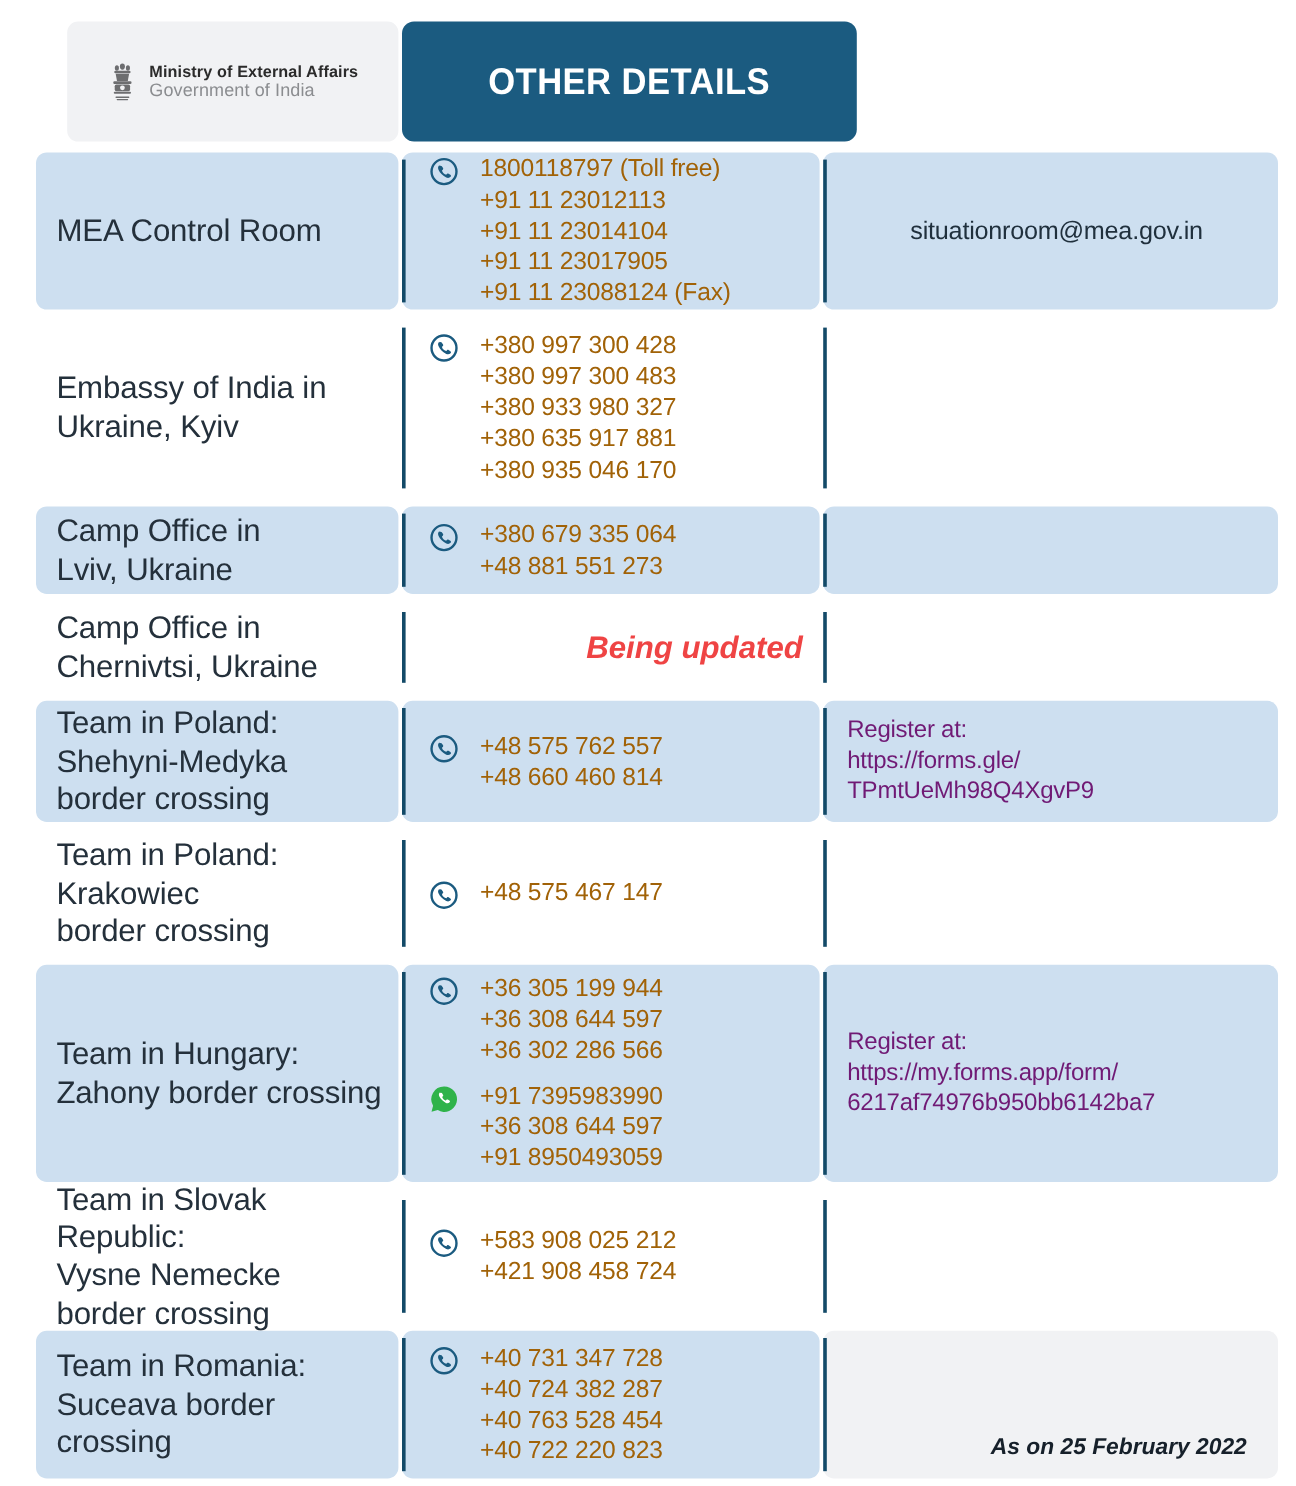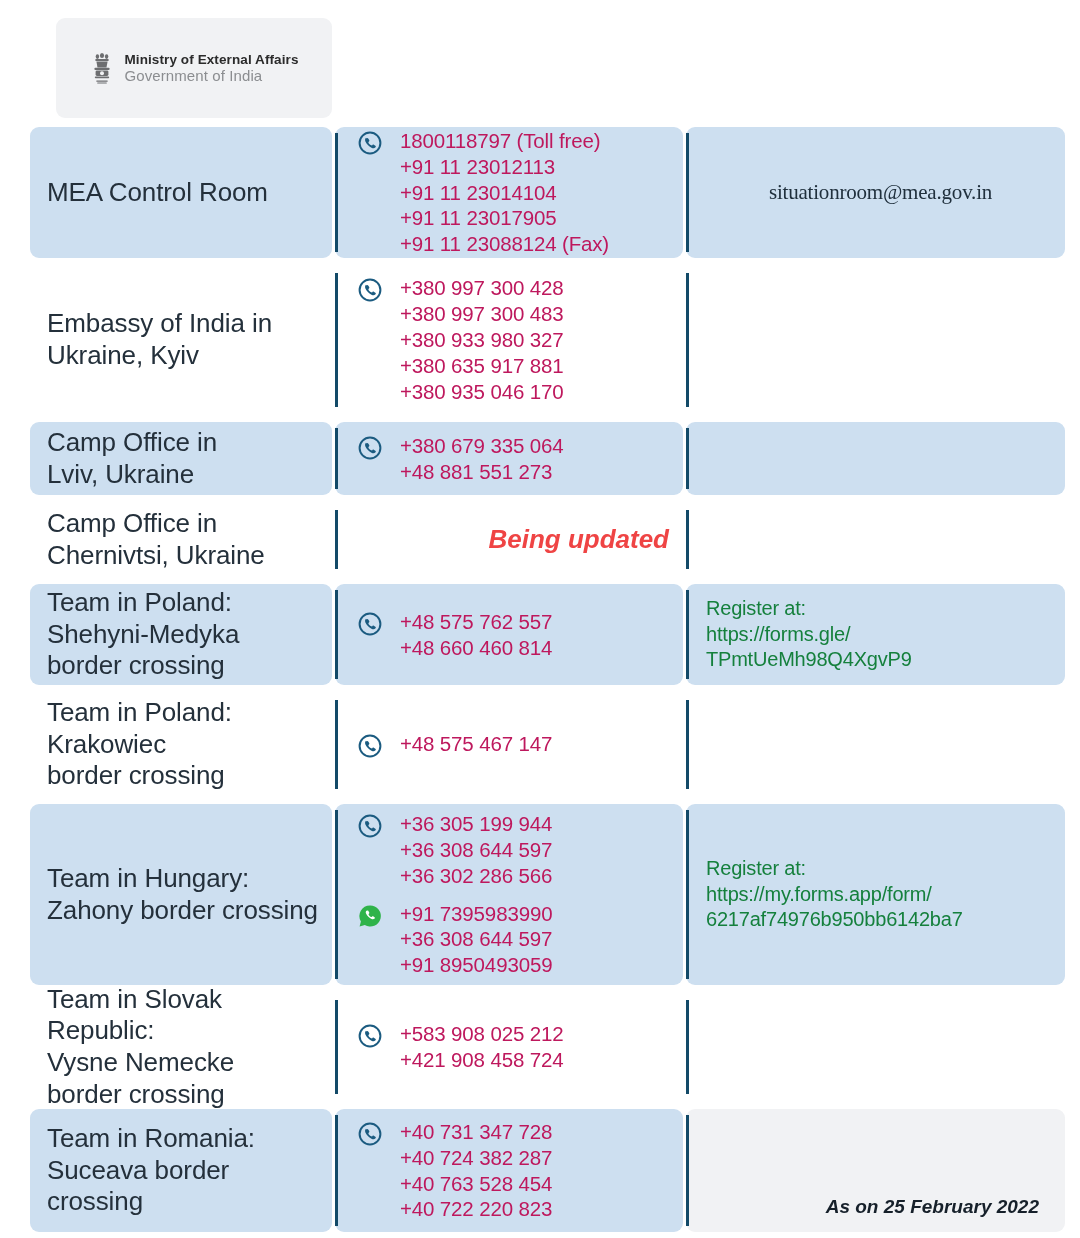--- a/index.html
+++ b/index.html
@@ -106,37 +106,37 @@
     width: 100%;
   }
   .phone-group {
     display: flex;
     align-items: flex-start;
     gap: 17px;
   }
   .ico { flex: 0 0 26px; width: 26px; height: 26px; margin-top: 2px; }
   .nums {
     font-size: 20.5px;
-    color: #be185d;
+    color: #a16207;
     line-height: 1.26;
     letter-spacing: -.15px;
   }
   .being-updated {
     width: 100%;
     text-align: right;
     font-size: 26px;
     font-style: italic;
     font-weight: bold;
     color: #ef4444;
     padding-right: 14px;
   }
   .other-text {
     padding: 0 10px 0 20px;
     font-size: 20px;
-    color: #15803d;
+    color: #701a75;
     line-height: 1.28;
     letter-spacing: -.2px;
   }
   .other-center {
     padding: 0 10px 0 20px;
     font-size: 21px;
     color: #20303d;
     width: 100%;
     text-align: center;
     letter-spacing: -.2px;
@@ -174,20 +174,25 @@
             <rect x="7.2" y="30.4" width="11.6" height="1.3" rx=".6"></rect>
             <rect x="8.2" y="32.5" width="9.6" height="1" rx=".5"></rect>
           </g>
         </svg>
         <div class="brand-text">
           <div class="brand-l1">Ministry of External Affairs</div>
           <div class="brand-l2">Government of India</div>
         </div>
       </div>
     </div>
+    <div class="c-other">
+      <div class="hdr-blue">
+        <span>OTHER DETAILS</span>
+      </div>
+    </div>
   </div>
 
   <div id="body-rows">
       <div class="row" style="height: 131px; margin-bottom: 9px;">
         <div class="c-name cell tinted">
           <div class="name-text" style="white-space: pre-line;">MEA Control Room</div>
         </div>
         <div class="c-phone cell divider tinted">
           <div class="phone-inner">
             <div class="phone-group">
@@ -197,21 +202,21 @@
               </svg>
               <div class="nums" style="white-space: pre-line;">1800118797 (Toll free)
 +91 11 23012113
 +91 11 23014104
 +91 11 23017905
 +91 11 23088124 (Fax)</div>
             </div>
           </div>
         </div>
         <div class="c-other cell divider tinted">
-          <div class="other-center" style="white-space: pre-line; font-family: Liberation Serif, serif;">situationroom@mea.gov.in</div>
+          <div class="other-center" style="white-space: pre-line;">situationroom@mea.gov.in</div>
         </div>
       </div>
       <div class="row" style="height: 146px; margin-bottom: 9px;">
         <div class="c-name cell plain">
           <div class="name-text" style="white-space: pre-line;">Embassy of India in
 Ukraine, Kyiv</div>
         </div>
         <div class="c-phone cell divider plain">
           <div class="phone-inner">
             <div class="phone-group">

